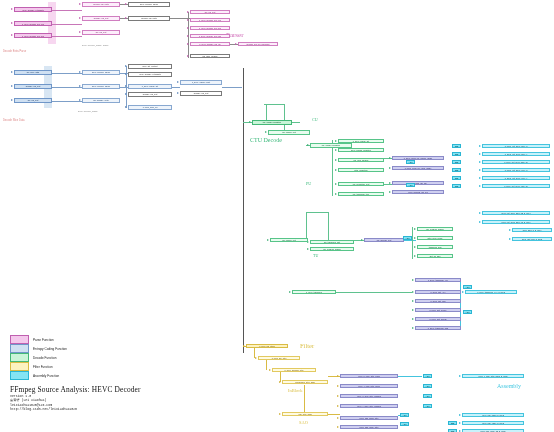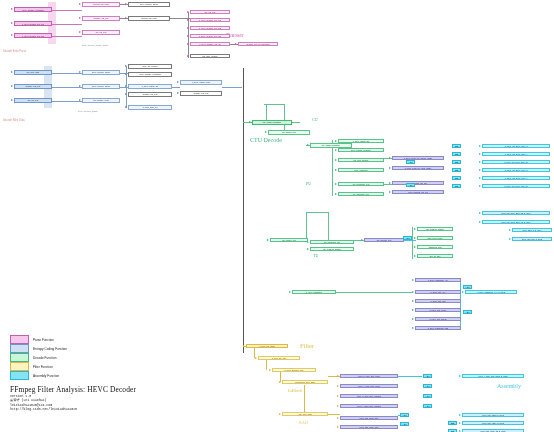--- a/index.html
+++ b/index.html
@@ -339,20 +339,20 @@
         <div class="lg-sw" style="background: rgb(253, 242, 192); border-color: rgb(217, 187, 68);"></div>
         <div class="lg-tx">Filter Function</div>
       </div>
       <div class="lg-row">
         <div class="lg-sw" style="background: rgb(132, 228, 244); border-color: rgb(42, 182, 212);"></div>
         <div class="lg-tx">Assembly Function</div>
       </div>
     </div>
 
   <div id="titleblock">
-    <div class="tt">FFmpeg Filter Analysis: HEVC Decoder</div>
+    <div class="tt">FFmpeg Source Analysis: HEVC Decoder</div>
     <div class="sub">Version 1.0</div>
     <div class="sub">雷霄骅 (Lei Xiaohua)</div>
     <div class="sub">leixiaohua1020@126.com</div>
     <div class="sub">http://blog.csdn.net/leixiaohua1020</div>
   </div>
 
 </div>
 
 </body></html>

